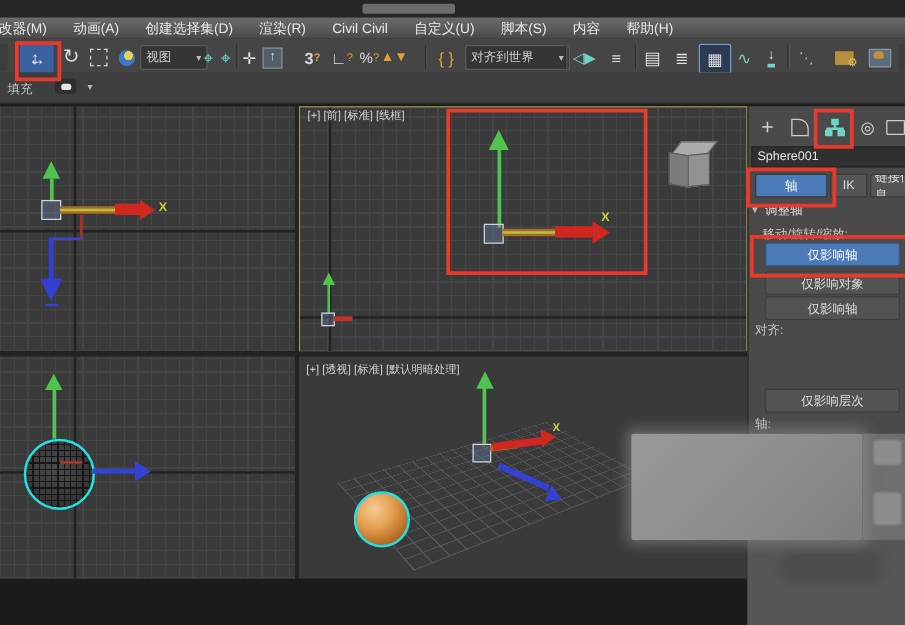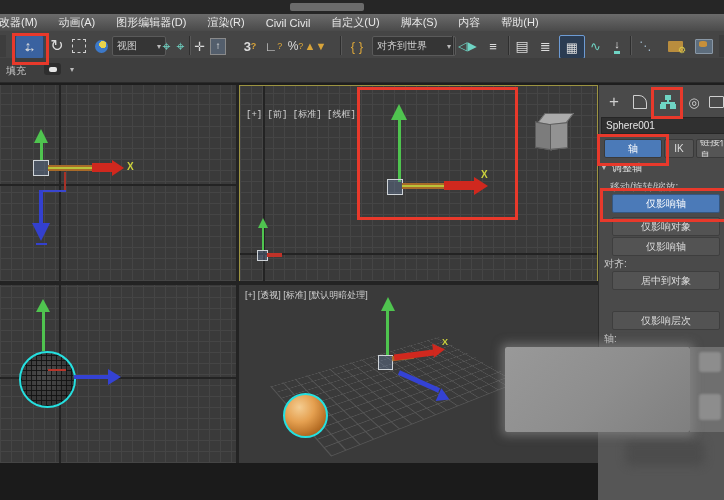--- a/index.html
+++ b/index.html
@@ -90,21 +90,21 @@
 </head>
 <body>
 <div id="app">
 
   <div class="abs titlebar"></div>
   <div class="abs title-streak"></div>
 
   <div class="abs menubar">
     <span class="mi">修改器(M)</span>
     <span class="mi">动画(A)</span>
-    <span class="mi">图形编辑器(D)</span>
+    <span class="mi">创建选择集(D)</span>
     <span class="mi">渲染(R)</span>
     <span class="mi">Civil Civil</span>
     <span class="mi">自定义(U)</span>
     <span class="mi">脚本(S)</span>
     <span class="mi">内容</span>
     <span class="mi">帮助(H)</span>
   </div>
 
   <div class="abs toolbar"></div>
   <div class="tb-icon" style="left:-4px;width:10px;background:#3d3d3d;"></div>
@@ -201,21 +201,21 @@
     <div class="stem" style="left:41px;top:105px;width:25px;height:2px;background:#3946cf;"></div>
     <div class="stem" style="left:39px;top:105px;width:4px;height:34px;background:#3340cf;"></div>
     <div class="tri" style="left:32px;top:138px;border-left:9px solid transparent;border-right:9px solid transparent;border-top:18px solid #3340cf;"></div>
     <div class="stem" style="left:36px;top:158px;width:11px;height:2px;background:#3340cf;"></div>
   </div>
 
   <div class="abs vp" style="left:239px;top:85px;width:357px;height:195px;border:1px solid #9d9441;">
     <div class="grid"></div>
     <div class="axis" style="left:23px;top:0;width:2px;height:195px;"></div>
     <div class="axis" style="left:0;top:167px;width:357px;height:2px;"></div>
-    <div class="vp-label" style="left:6px;top:22px;font-family:Liberation Mono, monospace;">[+] [前] [标准] [线框]</div>
+    <div class="vp-label" style="left:6px;top:0;">[+] [前] [标准] [线框]</div>
 
     <div class="tri" style="left:151px;top:18px;border-left:8px solid transparent;border-right:8px solid transparent;border-bottom:16px solid #4fc44f;"></div>
     <div class="stem" style="left:158px;top:34px;width:3px;height:62px;background:#4fc44f;"></div>
     <div class="gbox" style="left:147px;top:93px;width:14px;height:14px;"></div>
     <div class="stem" style="left:162px;top:97px;width:42px;height:6px;background:#a86a28;"></div>
     <div class="stem" style="left:162px;top:99px;width:50px;height:2px;background:#b9c23a;"></div>
     <div class="stem" style="left:204px;top:95px;width:30px;height:9px;background:#d0281e;"></div>
     <div class="tri" style="left:234px;top:91px;border-top:9px solid transparent;border-bottom:9px solid transparent;border-left:14px solid #d0281e;"></div>
     <div class="axis-label" style="left:241px;top:83px;">X</div>
 
@@ -290,21 +290,20 @@
     <span class="tri-d">▼</span>
     <span>调整轴</span>
   </div>
   <div class="plabel" style="left:610px;top:180px;">移动/旋转/缩放:</div>
 
   <div class="pbtn active" style="top:194px;">仅影响轴</div>
   <div class="pbtn" style="top:217px;">仅影响对象</div>
   <div class="pbtn" style="top:237px;">仅影响轴</div>
 
   <div class="plabel" style="left:604px;top:257px;">对齐:</div>
-  <div class="pbtn" style="top:271px;">居中到对象</div>
   <div class="pbtn" style="top:311px;">仅影响层次</div>
   <div class="plabel" style="left:604px;top:332px;">轴:</div>
 
   <div class="abs panel-bottom"></div>
   <div class="smudge" style="left:625px;top:440px;width:80px;height:26px;"></div>
   <div class="abs blur-side"></div>
   <div class="blur-blob" style="left:699px;top:352px;width:22px;height:20px;"></div>
   <div class="blur-blob" style="left:699px;top:394px;width:22px;height:26px;"></div>
   <div class="abs blurbox"></div>
 

